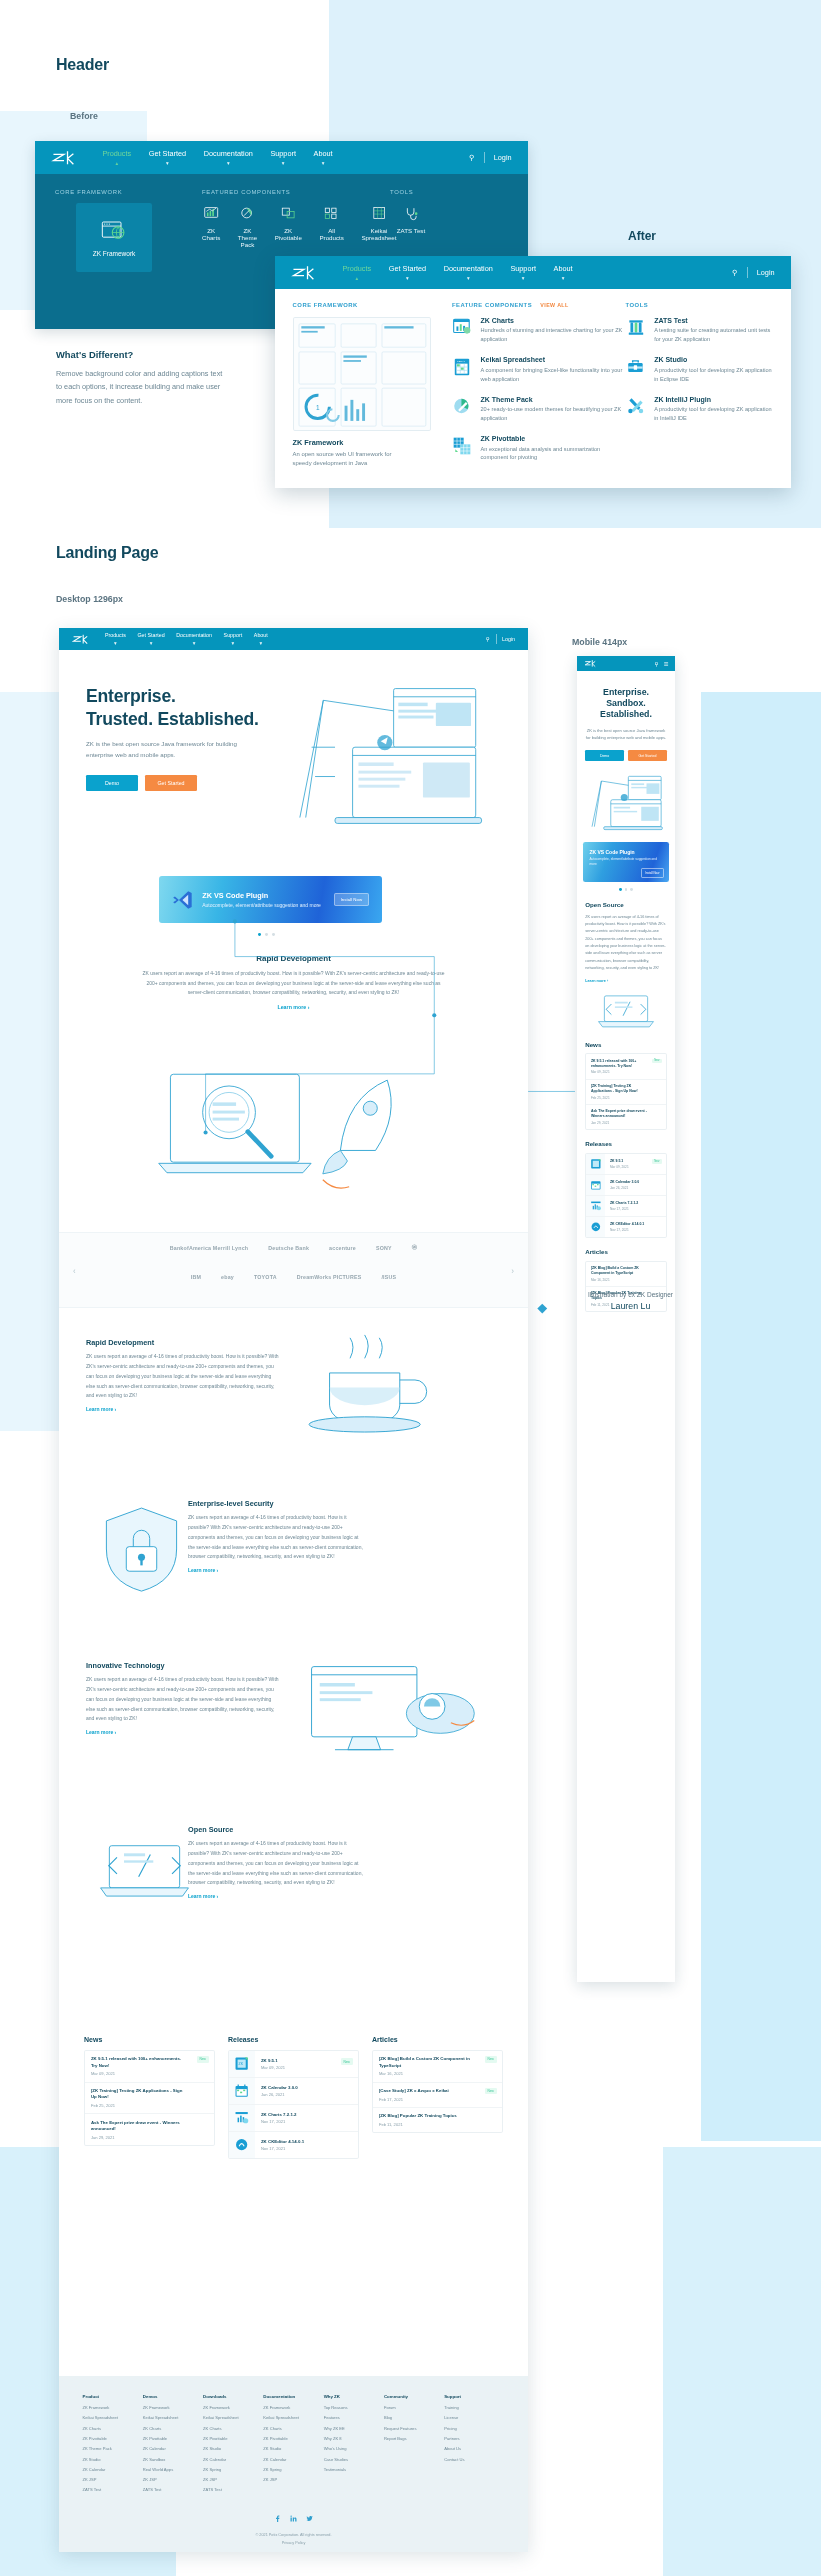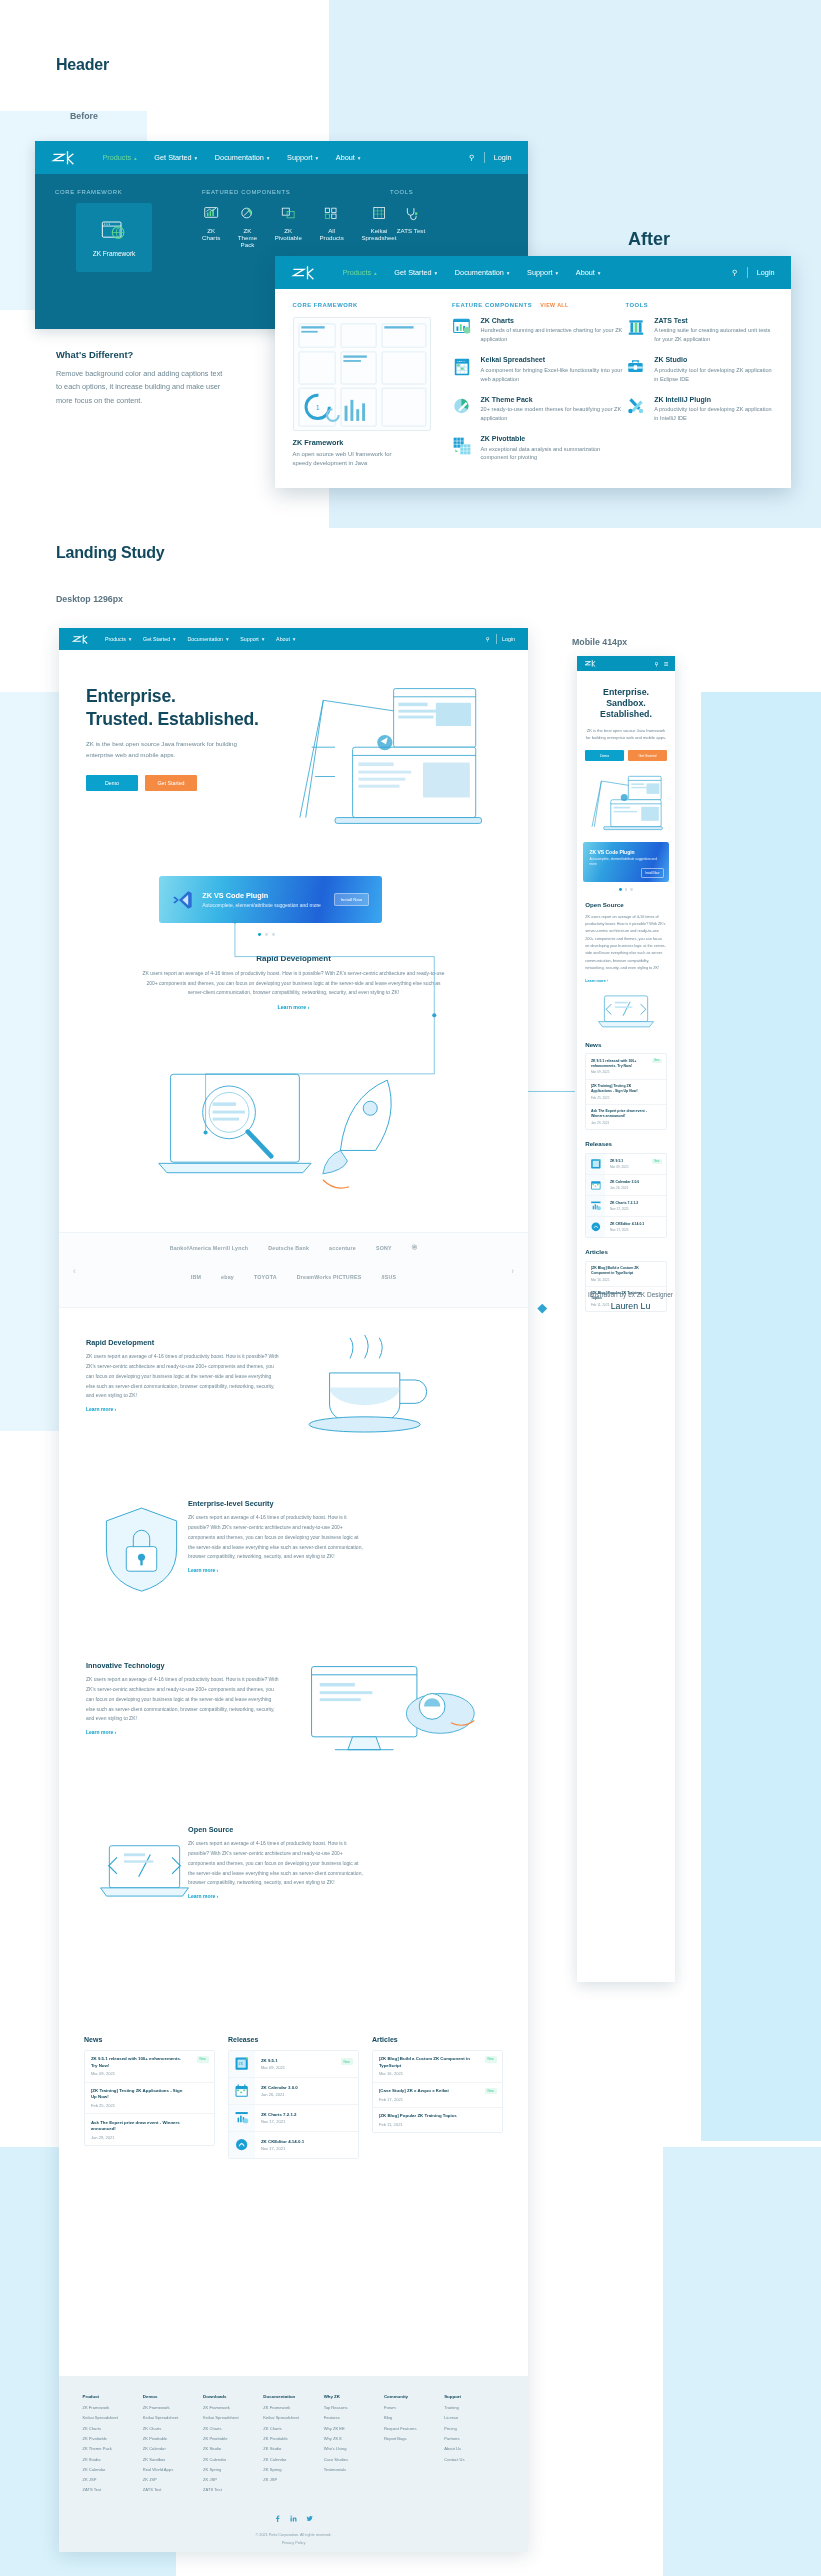--- a/index.html
+++ b/index.html
@@ -15,32 +15,32 @@
   .bg-mid  { left:0;   top:692px; width:135px;  height:739px;background:#e8f6fd;}
   .bg-rr   { left:701px;top:692px;width:120px; height:1449px;background:#cfeefb;}
   .bg-bl   { left:0;   top:2147px; width:176px;  height:429px; background:#d8f1fb;}
   .bg-br   { left:663px;top:2147px;width:158px; height:429px; background:#d8f1fb;}
 
   
   h1.section-title{ font-size:16px; font-weight:bold; color:#12495e; letter-spacing:-0.2px;}
   .sub-label{ font-size:8.8px; font-weight:bold; color:#5a7380; }
   #header-title { position:absolute; left:56px; top:56px; }
   #before-label { position:absolute; left:70px; top:111px; }
-  #after-label  { position:absolute; left:628px; top:229px; font-size:18px;font-weight:bold;color:#12495e;}
+  #after-label  { position:absolute; left:628px; top:229px; font-size:12px;font-weight:bold;color:#12495e;}
 
   
   #before-window{
     position:absolute; left:35px; top:141px; width:493px; height:188px;
     background:#0b6e8e; box-shadow:0 3.5px 13px rgba(20,60,80,.18);
   }
   .navbar-dark{ height:33px; background:#0595bc; display:flex; align-items:center; padding:0 16.4px; }
   .zk-logo{ width:26px;height:17.6px; position:relative; flex:0 0 auto; }
   .zk-logo svg{ display:block; }
   .nav-links{ display:flex; gap:17.6px; margin-left:25px; font-size:7.3px; color:#ffffff; }
-  .nav-links .item{ display:flex; align-items:center; gap:2.9px; white-space:nowrap;}
+  .nav-links .item{ display:flex; align-items:center; gap:2.9px; white-space:nowrap;flex-direction:column;}
   .nav-links .item.active{ color:#6fd89a; }
   .caret{ font-size:5.3px; opacity:.9; }
   .nav-right{ margin-left:auto; display:flex; align-items:center; gap:9.4px; font-size:7.3px; color:#fff; }
   .nav-sep{ width:0.6px; height:10.6px; background:rgba(255,255,255,.45); }
 
   .before-panel{ padding:15.3px 20px 0 20px; display:flex; gap:0; color:#cfe9f1;}
   .bp-col{ }
   .bp-col.core{ width:147px; }
   .bp-col.feat{ width:188px; }
   .bp-col.tools{ width:117px; }
@@ -538,21 +538,21 @@
           </div>
         <div>
           <div class="tt">ZK IntelliJ Plugin</div>
           <div class="dd">A productivity tool for developing ZK application in IntelliJ IDE</div>
         </div>
       </div>
     </div>
   </div>
 </div>
 
-<h1 class="section-title" id="landing-title">Landing Study</h1>
+<h1 class="section-title" id="landing-title">Landing Page</h1>
 <div class="sub-label" id="desktop-label">Desktop 1296px</div>
 <div id="mobile-label">Mobile 414px</div>
 
 <div id="desktop-frame">
   <div class="navbar-dark dnav">
     <div class="zk-logo">
       <svg viewBox="0 0 44 30" width="17.6" height="12.3">
           <path d="M4 9 h18 l-18 11 h18" fill="none" stroke="#fff" stroke-width="2.6"></path>
           <path d="M28 4 v22 M28 16 l10 -8 M28 16 l10 10" fill="none" stroke="#fff" stroke-width="2.6"></path>
         </svg>

